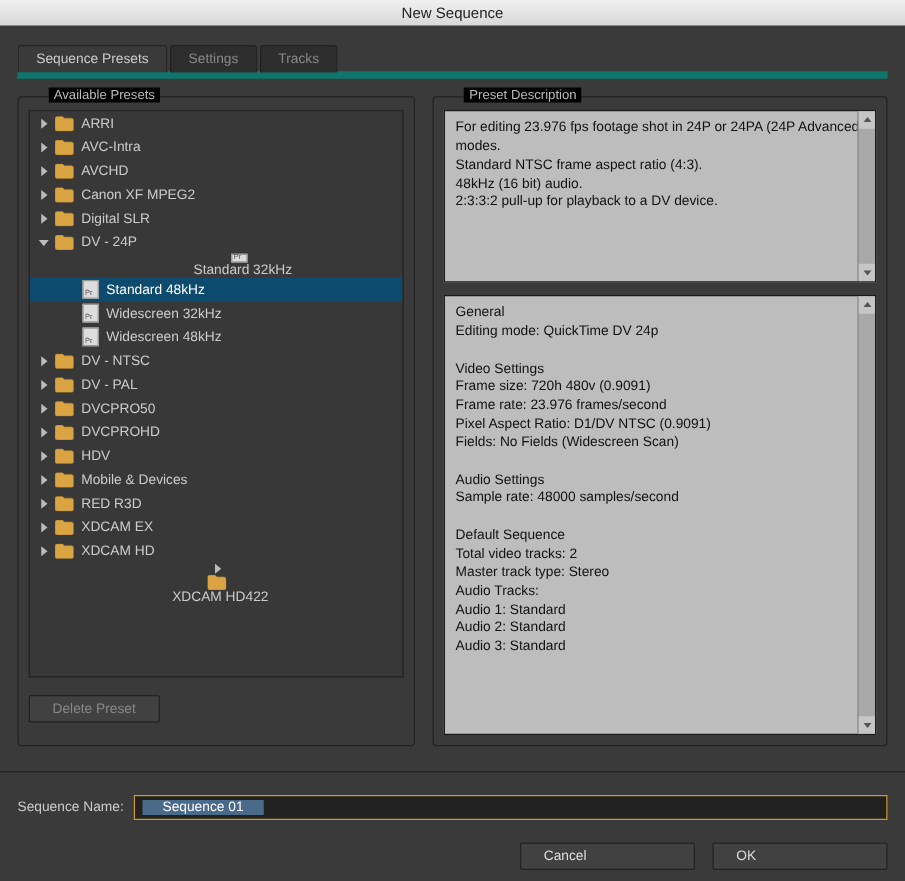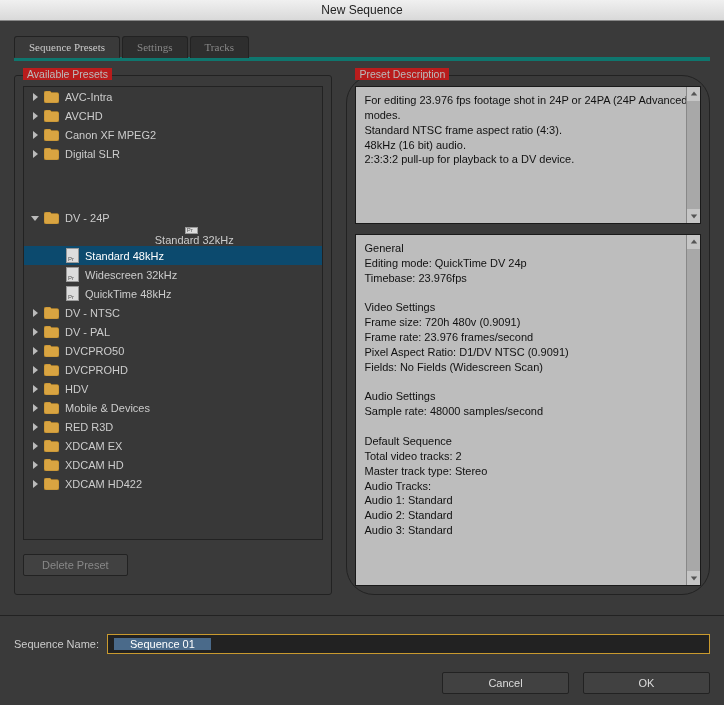--- a/index.html
+++ b/index.html
@@ -19,22 +19,21 @@
     padding: 3px 0;
     font-size: 12px;
     border-bottom: 1px solid #888;
   }
   .dialog {
     background: #3a3a3a;
     padding: 14px 14px 0 14px;
   }
   .tabs {
     display: flex;
-    border-bottom: 4px solid #0f766e;
-    font-family: Liberation Serif, serif;
+    border-bottom: 6px solid #0f766e;
   }
   .tab {
     padding: 4px 14px;
     font-size: 11px;
     color: #888;
     background: #2e2e2e;
     border: 1px solid #222;
     border-bottom: none;
     margin-right: 2px;
     border-radius: 3px 3px 0 0;
@@ -53,28 +52,28 @@
   }
   .fieldset {
     border: 1px solid #222;
     border-radius: 3px;
     padding: 10px 8px 8px 8px;
     position: relative;
   }
   .fieldset-label {
     position: absolute;
     top: -8px;
-    left: 8px;
-    background: #b91c1c;
+    left: 24px;
+    background: #000000;
     padding: 0 4px;
     font-size: 10.5px;
     color: #bbb;
   }
   .left-panel { flex: 1; }
-  .right-panel { flex: 1.15; display:flex; flex-direction:column; gap:10px;border-radius:28px;}
+  .right-panel { flex: 1.15; display:flex; flex-direction:column; gap:10px;}
   .tree {
     background: #383838;
     border: 1px solid #222;
     height: 454px;
     overflow: auto;
   }
   .tree-row {
     display: flex;
     align-items: center;
     height: 19px;
@@ -171,21 +170,21 @@
     background:#4a6a8a;
     color:#fff;
     padding:0 16px;
   }
   .bottom-buttons {
     display:flex;
     justify-content:flex-end;
     gap:14px;
     padding: 0 14px 14px 0;
   }
-  .bottom-buttons .btn { width:127px; text-align:center; color:#ddd; }
+  .bottom-buttons .btn { width:140px; text-align:left; color:#ddd; }
 </style>
 </head>
 <body>
 
 <div class="title-bar">
   <span>New Sequence</span>
 </div>
 
 <div class="dialog">
 
@@ -204,20 +203,33 @@
             <span class="tri">
               <svg width="10" height="10" viewBox="0 0 10 10">
                 <path d="M3 1 L8 5 L3 9 Z" fill="#bbb"></path>
               </svg>
             </span>
             <span class="folder">
               <svg width="15" height="12" viewBox="0 0 15 12">
                 <path d="M0 2 Q0 0 2 0 L6 0 L7.5 1.5 L13 1.5 Q15 1.5 15 3.5 L15 10 Q15 12 13 12 L2 12 Q0 12 0 10 Z" fill="#d9a441" stroke="#a67821" stroke-width="0.5"></path>
               </svg>
             </span>
+            <span>ARRI</span>
+          </div>
+          <div class="tree-row" style="padding-left: 6px;">
+            <span class="tri">
+              <svg width="10" height="10" viewBox="0 0 10 10">
+                <path d="M3 1 L8 5 L3 9 Z" fill="#bbb"></path>
+              </svg>
+            </span>
+            <span class="folder">
+              <svg width="15" height="12" viewBox="0 0 15 12">
+                <path d="M0 2 Q0 0 2 0 L6 0 L7.5 1.5 L13 1.5 Q15 1.5 15 3.5 L15 10 Q15 12 13 12 L2 12 Q0 12 0 10 Z" fill="#d9a441" stroke="#a67821" stroke-width="0.5"></path>
+              </svg>
+            </span>
             <span>AVC-Intra</span>
           </div>
           <div class="tree-row" style="padding-left: 6px;">
             <span class="tri">
               <svg width="10" height="10" viewBox="0 0 10 10">
                 <path d="M3 1 L8 5 L3 9 Z" fill="#bbb"></path>
               </svg>
             </span>
             <span class="folder">
               <svg width="15" height="12" viewBox="0 0 15 12">
@@ -245,21 +257,21 @@
                 <path d="M3 1 L8 5 L3 9 Z" fill="#bbb"></path>
               </svg>
             </span>
             <span class="folder">
               <svg width="15" height="12" viewBox="0 0 15 12">
                 <path d="M0 2 Q0 0 2 0 L6 0 L7.5 1.5 L13 1.5 Q15 1.5 15 3.5 L15 10 Q15 12 13 12 L2 12 Q0 12 0 10 Z" fill="#d9a441" stroke="#a67821" stroke-width="0.5"></path>
               </svg>
             </span>
             <span>Digital SLR</span>
           </div>
-          <div class="tree-row" style="padding-left: 6px; margin-top: 45px;">
+          <div class="tree-row" style="padding-left: 6px;">
             <span class="tri">
               <svg width="10" height="10" viewBox="0 0 10 10">
                 <path d="M1 3 L9 3 L5 8 Z" fill="#bbb"></path>
               </svg>
             </span>
             <span class="folder">
               <svg width="15" height="12" viewBox="0 0 15 12">
                 <path d="M0 2 Q0 0 2 0 L6 0 L7.5 1.5 L13 1.5 Q15 1.5 15 3.5 L15 10 Q15 12 13 12 L2 12 Q0 12 0 10 Z" fill="#d9a441" stroke="#a67821" stroke-width="0.5"></path>
               </svg>
             </span>
@@ -272,21 +284,21 @@
           <div class="tree-row selected" style="padding-left: 42px;">
             <span class="preset-icon"></span>
             <span>Standard 48kHz</span>
           </div>
           <div class="tree-row" style="padding-left: 42px;">
             <span class="preset-icon"></span>
             <span>Widescreen 32kHz</span>
           </div>
           <div class="tree-row" style="padding-left: 42px;">
             <span class="preset-icon"></span>
-            <span>QuickTime 48kHz</span>
+            <span>Widescreen 48kHz</span>
           </div>
           <div class="tree-row" style="padding-left: 6px;">
             <span class="tri">
               <svg width="10" height="10" viewBox="0 0 10 10">
                 <path d="M3 1 L8 5 L3 9 Z" fill="#bbb"></path>
               </svg>
             </span>
             <span class="folder">
               <svg width="15" height="12" viewBox="0 0 15 12">
                 <path d="M0 2 Q0 0 2 0 L6 0 L7.5 1.5 L13 1.5 Q15 1.5 15 3.5 L15 10 Q15 12 13 12 L2 12 Q0 12 0 10 Z" fill="#d9a441" stroke="#a67821" stroke-width="0.5"></path>
@@ -391,21 +403,21 @@
                 <path d="M3 1 L8 5 L3 9 Z" fill="#bbb"></path>
               </svg>
             </span>
             <span class="folder">
               <svg width="15" height="12" viewBox="0 0 15 12">
                 <path d="M0 2 Q0 0 2 0 L6 0 L7.5 1.5 L13 1.5 Q15 1.5 15 3.5 L15 10 Q15 12 13 12 L2 12 Q0 12 0 10 Z" fill="#d9a441" stroke="#a67821" stroke-width="0.5"></path>
               </svg>
             </span>
             <span>XDCAM HD</span>
           </div>
-          <div class="tree-row" style="padding-left: 6px;">
+          <div class="tree-row" style="padding-left: 6px; flex-direction: column;">
             <span class="tri">
               <svg width="10" height="10" viewBox="0 0 10 10">
                 <path d="M3 1 L8 5 L3 9 Z" fill="#bbb"></path>
               </svg>
             </span>
             <span class="folder">
               <svg width="15" height="12" viewBox="0 0 15 12">
                 <path d="M0 2 Q0 0 2 0 L6 0 L7.5 1.5 L13 1.5 Q15 1.5 15 3.5 L15 10 Q15 12 13 12 L2 12 Q0 12 0 10 Z" fill="#d9a441" stroke="#a67821" stroke-width="0.5"></path>
               </svg>
             </span>
@@ -435,21 +447,20 @@
               <svg viewBox="0 0 10 10">
                 <path d="M1 3 L5 8 L9 3 Z" fill="#555"></path>
               </svg>
             </div>
         </div>
       </div>
 
       <div class="desc-box desc-bottom" id="desc-bottom">
         <div>General</div>
           <div> Editing mode: QuickTime DV 24p</div>
-          <div> Timebase: 23.976fps</div>
           <div>&nbsp;</div>
           <div>Video Settings</div>
           <div> Frame size: 720h 480v (0.9091)</div>
           <div> Frame rate: 23.976 frames/second</div>
           <div> Pixel Aspect Ratio: D1/DV NTSC (0.9091)</div>
           <div> Fields: No Fields (Widescreen Scan)</div>
           <div>&nbsp;</div>
           <div>Audio Settings</div>
           <div> Sample rate: 48000 samples/second</div>
           <div>&nbsp;</div>

